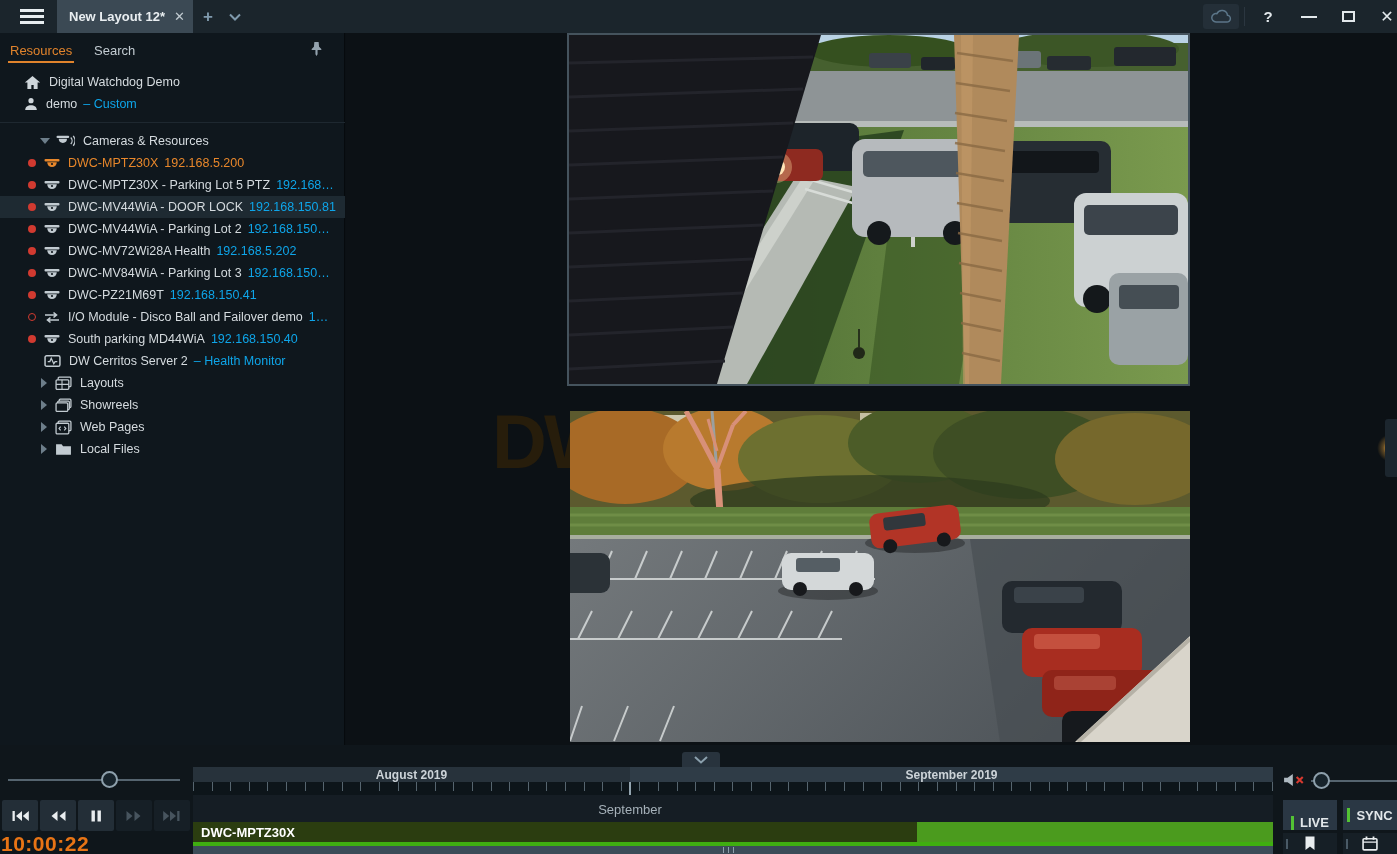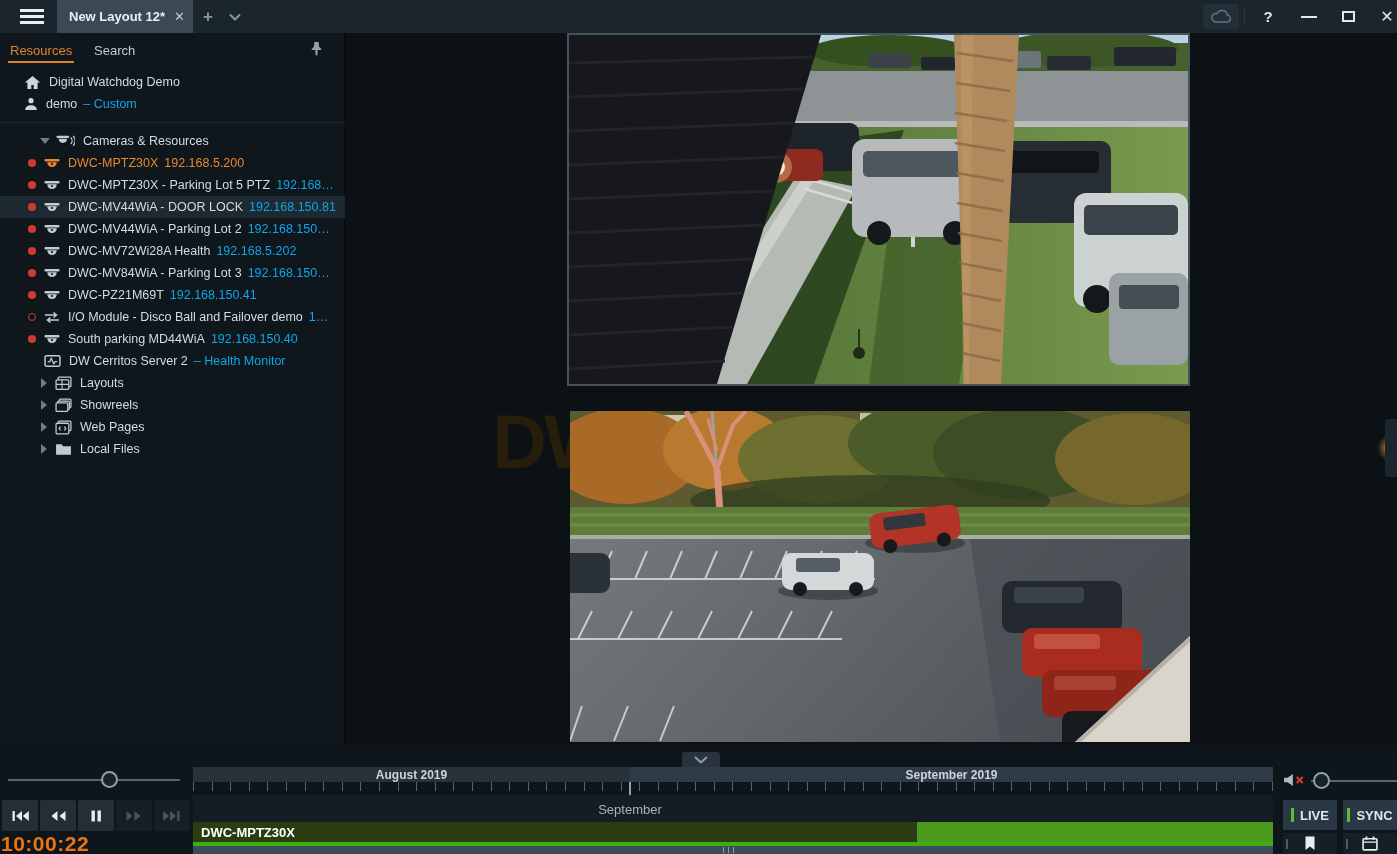--- a/index.html
+++ b/index.html
@@ -92,21 +92,21 @@
   #tl-scroll { left:0; top:101px; width:1080px; height:8px; background:#3c4c58; cursor:pointer; }
   #tl-grip { left:530px; top:102px; width:14px; height:6px;
     background-image:repeating-linear-gradient(to right, #8ea0ac 0 1.5px, transparent 1.5px 5px); }
   
   #rc { left:1277px; top:0; width:120px; height:109px; }
   #mute { left:6px; top:27px; width:24px; height:17px; cursor:pointer; }
   #vol-track { left:34px; top:35px; width:86px; height:2px; background:#55646f; cursor:pointer; }
   #vol-knob { left:36px; top:27px; width:17px; height:17px; border-radius:50%; background:#17232b; border:2.5px solid #8ea0ac; cursor:pointer; }
   .rbtn { top:55px; width:54px; height:30px; background:#2a3744; display:flex; align-items:center; justify-content:center; gap:6px; color:#e2e7ea; font-size:13px; font-weight:bold; cursor:pointer; }
   .rbtn .led { width:3px; height:14px; background:#53c234; }
-  #livebtn { left:6px; }
+  #livebtn { left:6px;align-items:flex-end; }
   #syncbtn { left:66px; }
   .ribtn { top:88px; width:54px; height:21px; background:#161f26; display:flex; align-items:center; justify-content:center; color:#e2e7ea; cursor:pointer; }
   .ribtn .mark { position:absolute; left:3px; width:2px; height:10px; background:#4a5a66; }
   #bookmarkbtn { left:6px; }
   #calendarbtn { left:66px; }
 </style>
 </head>
 <body>
 
 <div id="app">

